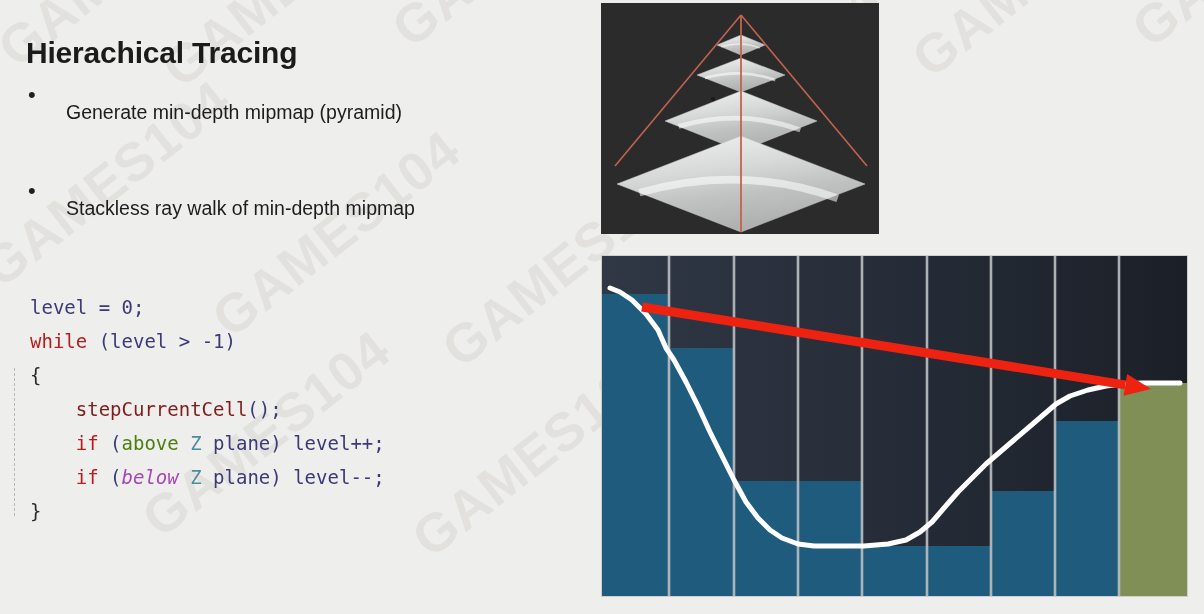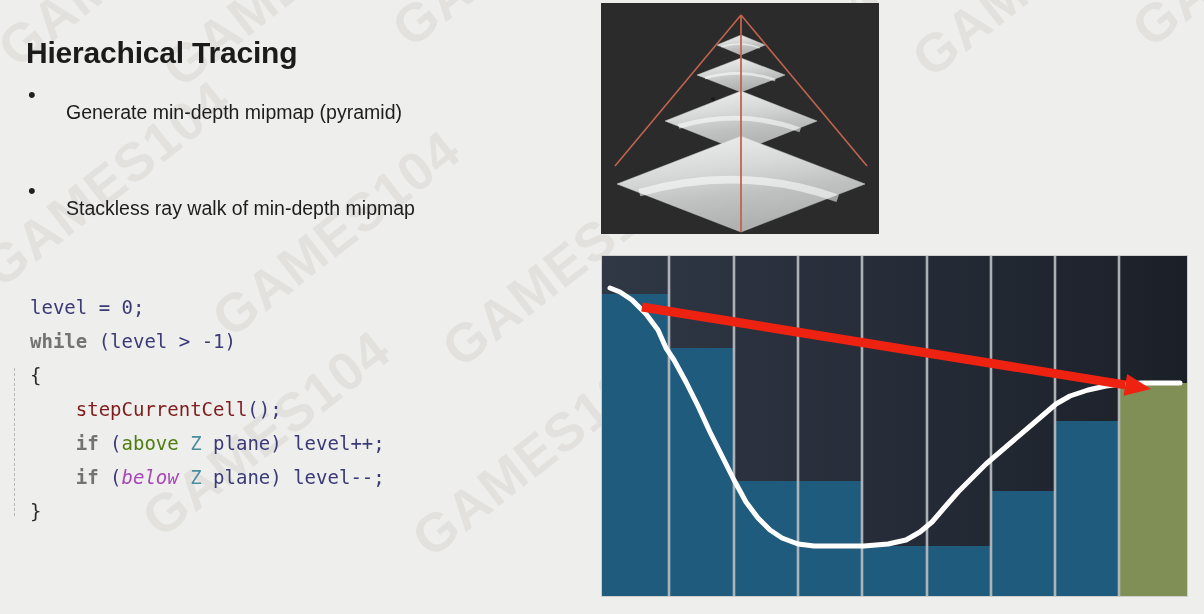--- a/index.html
+++ b/index.html
@@ -55,21 +55,21 @@
 
   
   #code-block {
     position: absolute; left: 30px; top: 290px;
     font-family: "DejaVu Sans Mono", "Liberation Mono", monospace;
     font-size: 19px; line-height: 34px;
     white-space: pre;
   }
   .code-line { height: 34px; position: relative; }
   .tok-var     { color: #3a3a78; }
-  .tok-kw      { color: #737373; font-weight: bold; }
+  .tok-kw      { color: #b91c1c; }
   .tok-punct   { color: #3a3a78; }
   .tok-num     { color: #3a3a78; }
   .tok-fn      { color: #7f1d1d; }
   .tok-em-blue { color: #4d7c0f; }
   .tok-em-mag  { color: #a845b8; font-style: italic; text-align: center; }
   .tok-type    { color: #4b8c9e; }
   .tok-brace   { color: #2b2b2b; }
   #indent-guide {
     position: absolute; left: 14px; top: 368px;
     width: 0; height: 148px;

